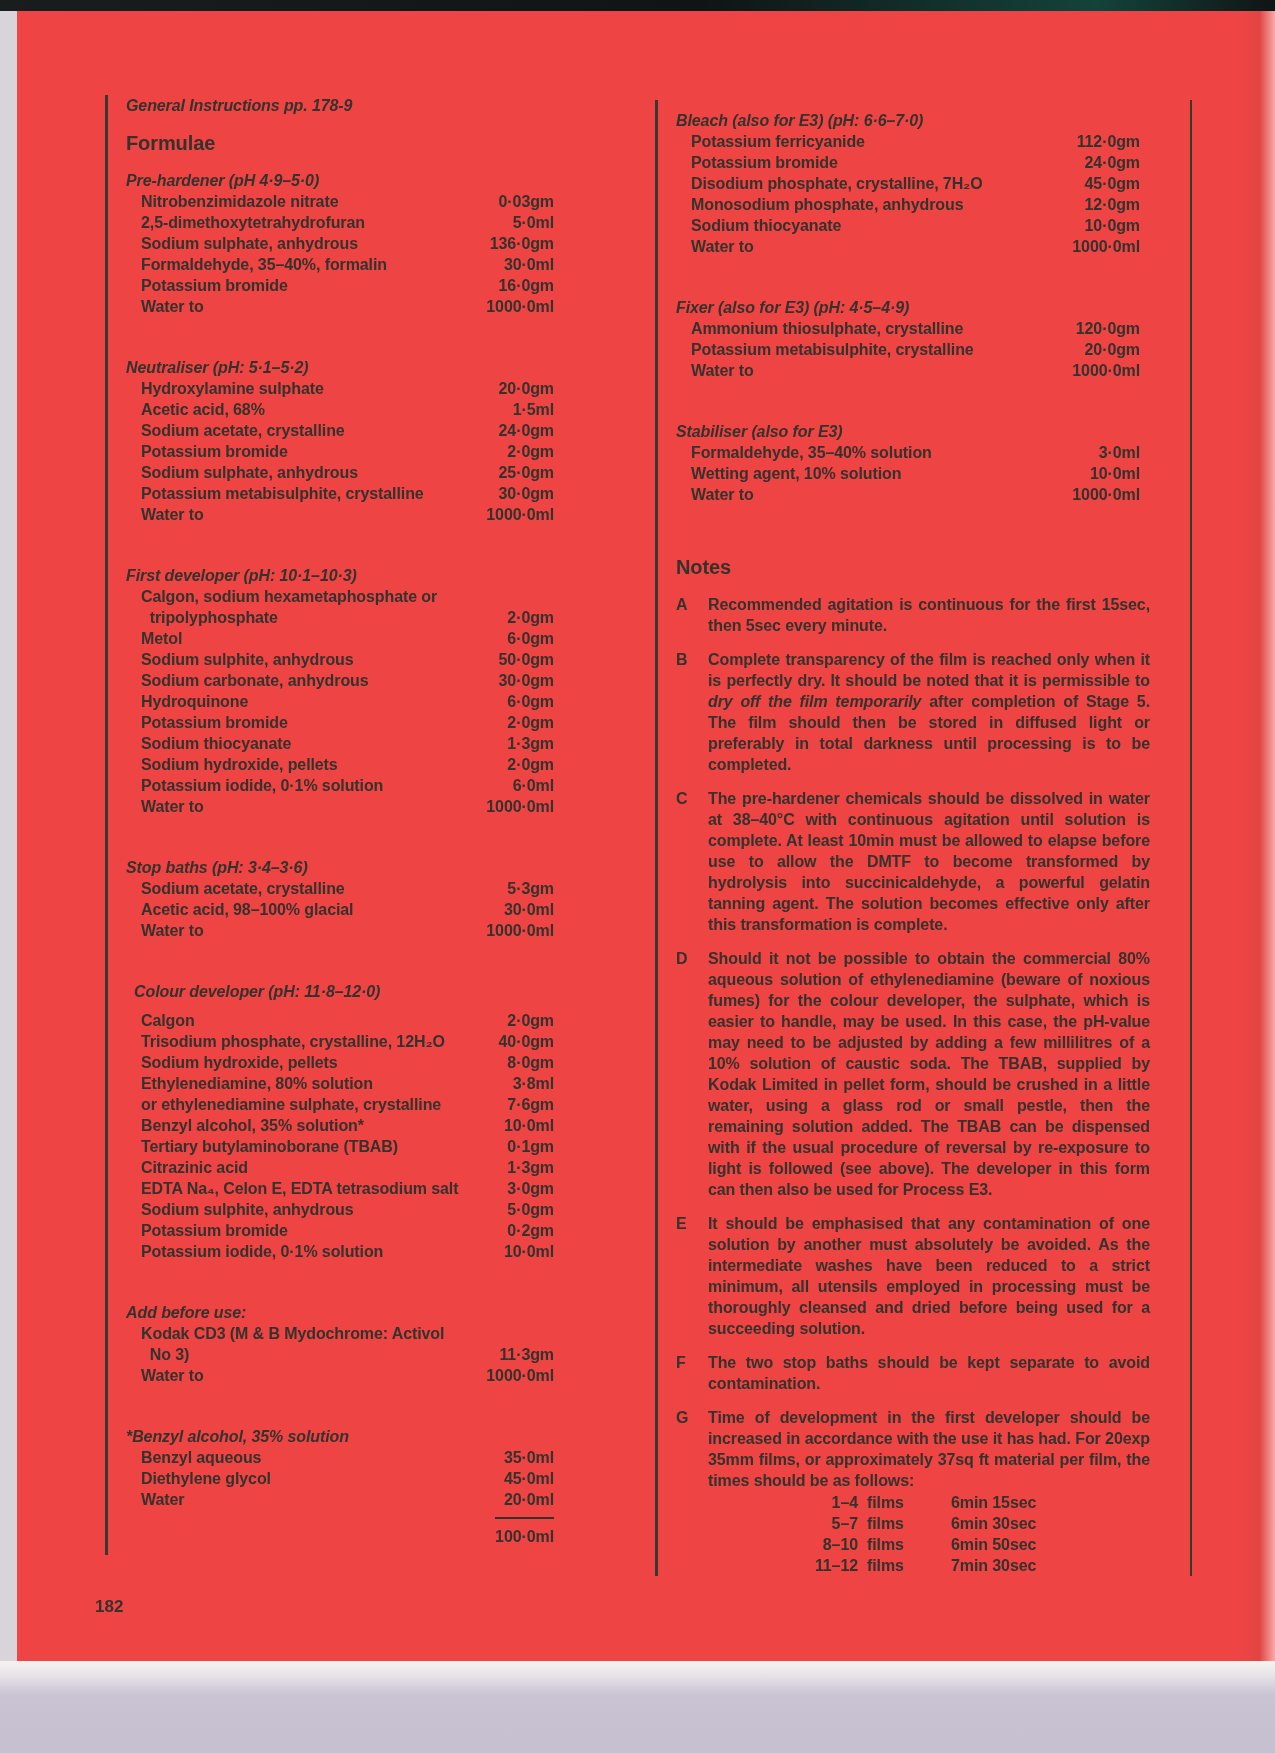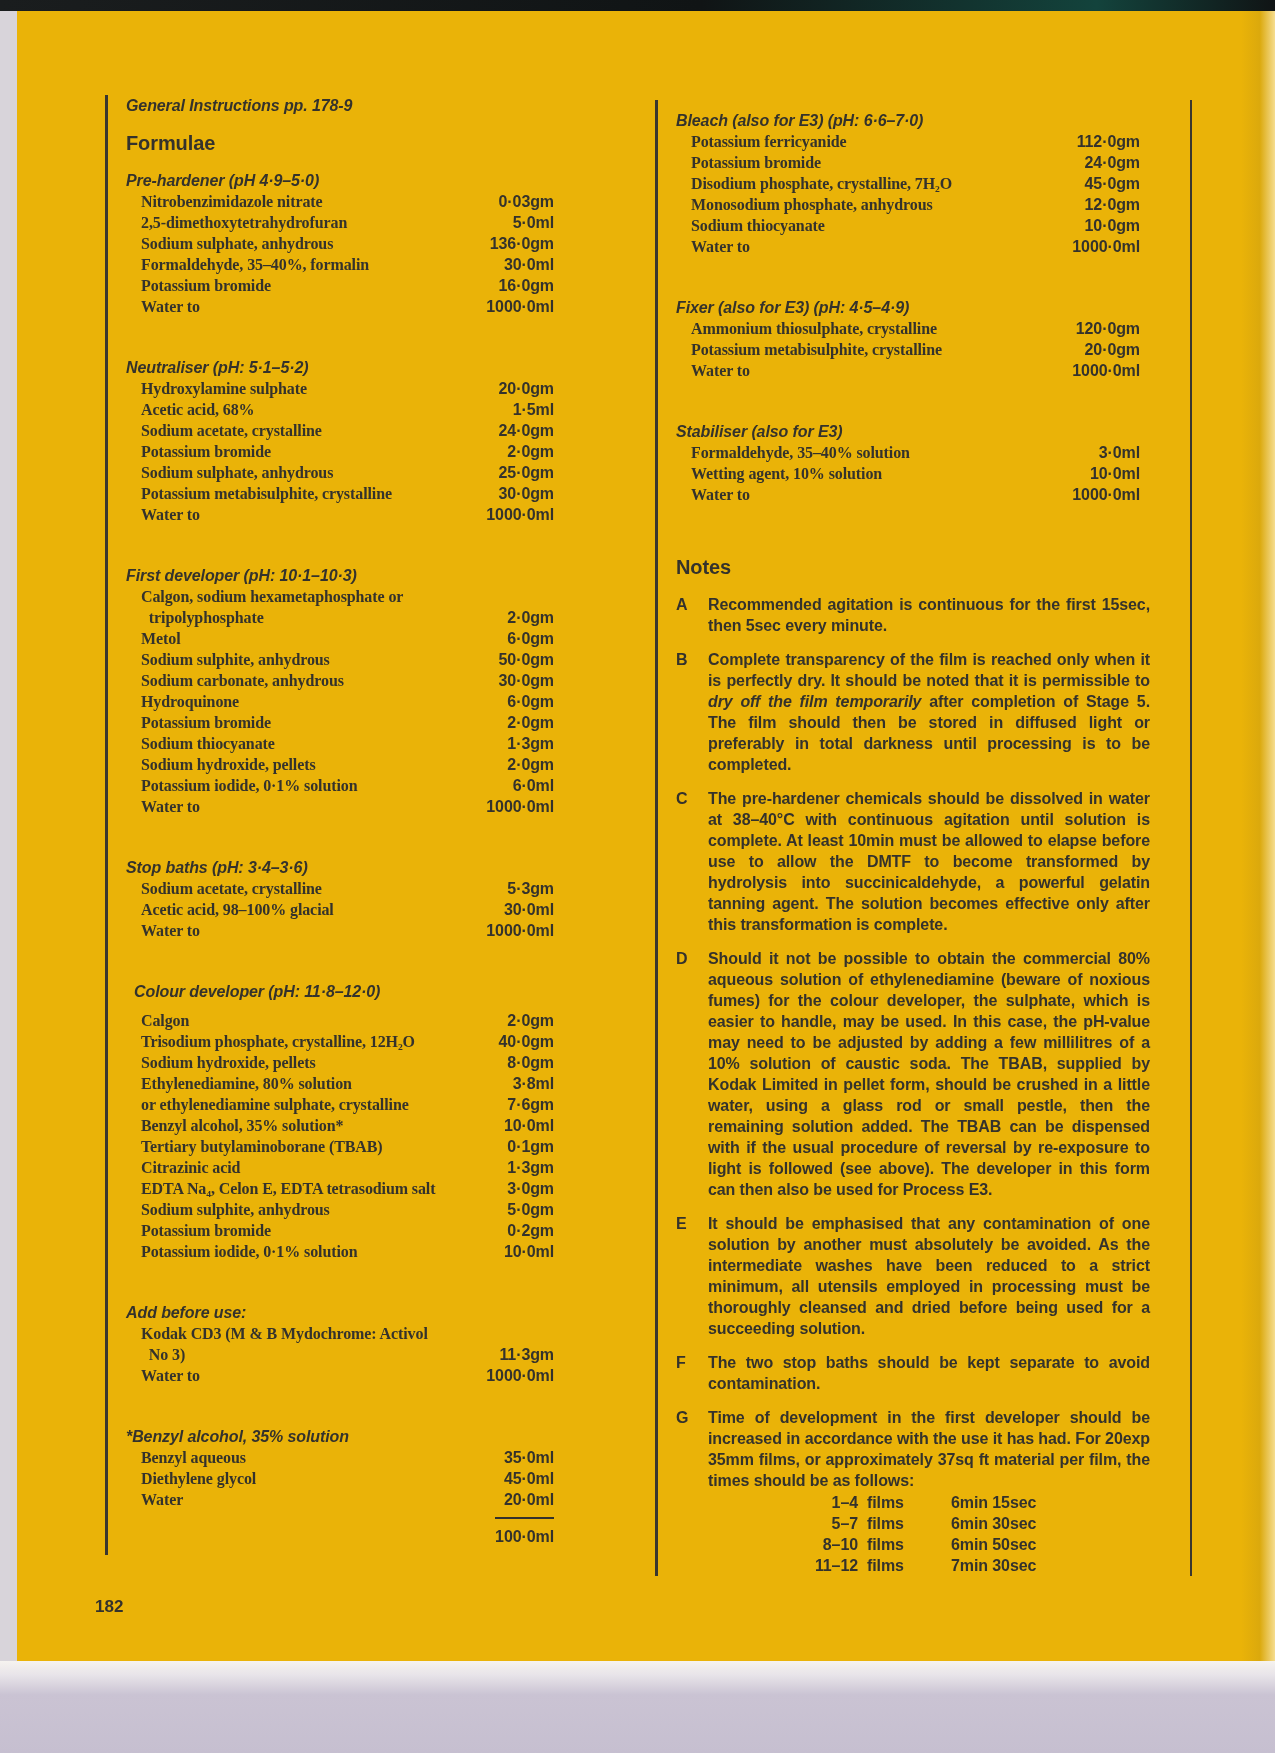--- a/index.html
+++ b/index.html
@@ -15,21 +15,21 @@
   .top-strip{
     position:absolute;left:0;top:0;width:1275px;height:11px;
     background:linear-gradient(90deg,#1a1d1e 0%,#101415 55%,#13433c 86%,#101415 100%);
   }
   .left-strip{
     position:absolute;left:0;top:11px;width:17px;height:1650px;
     background:#d8d4da;
   }
   .page{
     position:absolute;left:17px;top:11px;width:1258px;height:1650px;
-    background:#eab308;
+    background:#ef4444;
   }
   .page::after{
     content:"";position:absolute;top:0;right:0;width:34px;height:100%;
     background:linear-gradient(90deg,rgba(90,80,50,0) 0%,rgba(90,80,50,0.10) 55%,rgba(255,255,255,0.55) 100%);
     pointer-events:none;
   }
   .bottom-area{
     position:absolute;left:0;top:1661px;width:1275px;height:92px;
     background:linear-gradient(180deg,#f6f3ef 0px,#e8e4e9 14px,#cac3d3 34px,#c6bfd0 100%);
   }
@@ -48,21 +48,21 @@
   }
   .gen-note{font-style:italic;}
   .heading{font-size:20px;margin-top:17px;}
   .notes-heading{margin-top:52px;}
   .formula-section{margin-top:40px;width:428px;}
   .col-left .formula-section:first-child{margin-top:16px;}
   .col-right .formula-section:first-child{margin-top:10px;}
   .col-right .formula-section{width:464px;}
   .section-title{font-style:italic;}
   .frow{display:flex;align-items:flex-end;}
-  .chem{white-space:pre-wrap;padding-left:15px;flex:1;font-family:Liberation Serif, serif;}
+  .chem{white-space:pre-wrap;padding-left:15px;flex:1;}
   .amt{margin-left:8px;white-space:nowrap;text-align:right;}
   .frow.total{margin-top:7px;}
   .frow.total .amt{border-top:2px solid #34322c;padding-top:7px;}
   
   .note{display:flex;margin-top:13px;}
   #notes .note:first-child{margin-top:16px;}
   .note-letter{flex:none;width:20px;margin-right:12px;}
   .note-body{flex:1;text-align:justify;}
   .note-body .it{font-style:italic;}
   .dev-table{margin-top:1px;text-align:left;}

